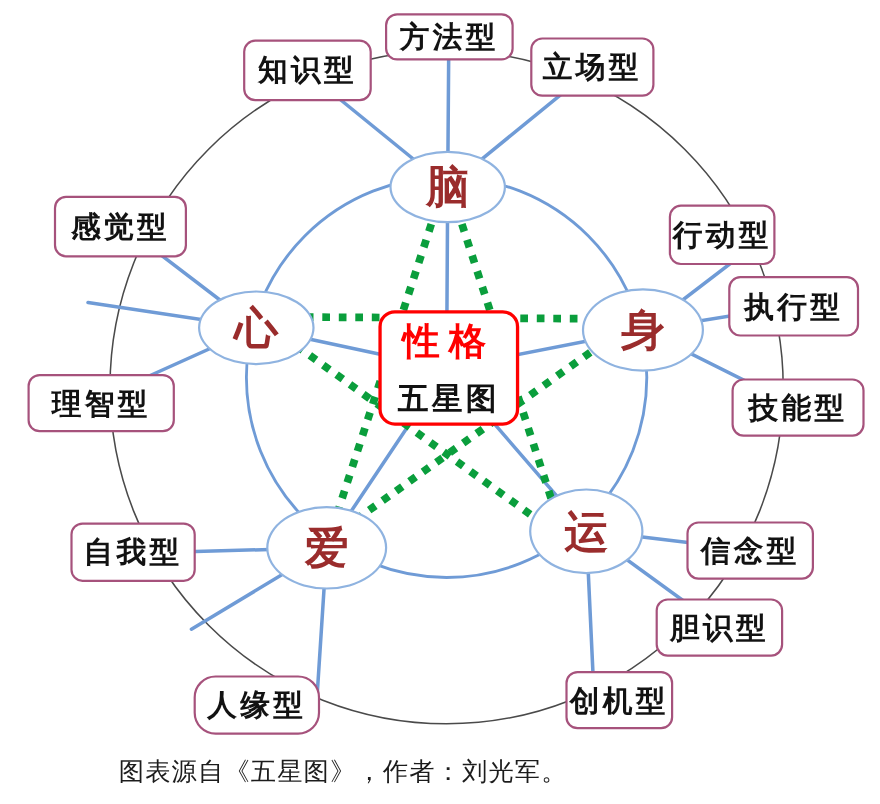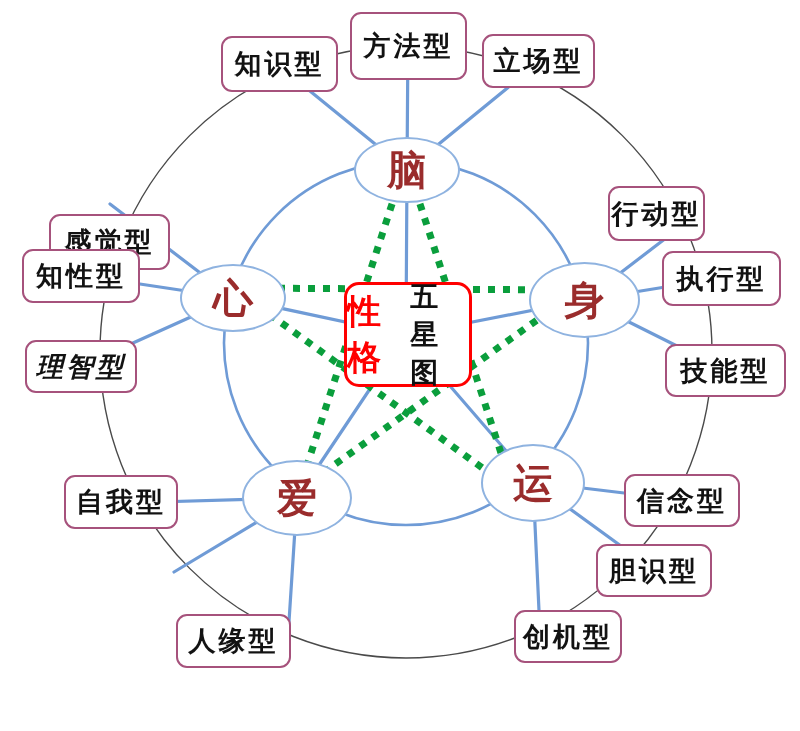--- a/index.html
+++ b/index.html
@@ -18,21 +18,21 @@
   .node{
     position:absolute;z-index:2;background:#ffffff;
     border:2.5px solid #8fb3e0;border-radius:50%;
     display:flex;align-items:center;justify-content:center;
     font-size:40px;font-weight:700;color:#9a2c2c;
     box-sizing:border-box;
   }
   .centerbox{
     position:absolute;z-index:3;background:#ffffff;
     border:3px solid #ff0000;border-radius:15px;
-    display:flex;flex-direction:row;align-items:center;justify-content:center;
+    display:flex;flex-direction:column;align-items:center;justify-content:center;
     box-sizing:border-box;gap:10px;
   }
   .centerbox .t1{font-size:34px;font-weight:700;color:#ff0000;letter-spacing:8px;}
   .centerbox .t2{font-size:28px;font-weight:600;color:#111111;letter-spacing:3px;}
   .caption{
     position:absolute;z-index:2;left:108px;top:686px;
     font-size:23px;color:#1c1c1c;letter-spacing:1px;
     font-family:"Liberation Serif","DejaVu Serif",serif;
   }
 </style>
@@ -84,31 +84,31 @@
   <div class="node" style="left:529px;top:262px;width:111px;height:76px;">身</div>
   <div class="node" style="left:242px;top:460px;width:110px;height:76px;">爱</div>
   <div class="node" style="left:481px;top:444px;width:104px;height:78px;">运</div>
 
   <div class="centerbox" style="left:344px;top:282px;width:128px;height:105px;">
     <div class="t1">性格</div>
     <div class="t2">五星图</div>
   </div>
 
   <div class="tbox" style="left:221px;top:36px;width:117px;height:56px;">知识型</div>
-  <div class="tbox" style="left:350px;top:12px;width:117px;height:68px;">方法型</div>
+  <div class="tbox" style="left:350px;top:12px;width:117px;height:43px;">方法型</div>
   <div class="tbox" style="left:482px;top:34px;width:113px;height:54px;">立场型</div>
 
-  <div class="tbox" style="left:49px;top:178px;width:121px;height:56px;margin-top:36px;">感觉型</div>
-  <div class="tbox" style="left:22px;top:249px;width:118px;height:54px;">知性型</div>
-  <div class="tbox" style="left:25px;top:340px;width:112px;height:53px;font-style:italic;">理智型</div>
+  <div class="tbox" style="left:49px;top:178px;width:121px;height:56px;">感觉型</div>
+  <div class="tbox" style="left:25px;top:340px;width:134px;height:53px;">理智型</div>
 
   <div class="tbox" style="left:608px;top:186px;width:97px;height:55px;">行动型</div>
   <div class="tbox" style="left:662px;top:251px;width:119px;height:55px;text-align:center;">执行型</div>
   <div class="tbox" style="left:665px;top:344px;width:121px;height:53px;">技能型</div>
 
   <div class="tbox" style="left:64px;top:475px;width:114px;height:54px;">自我型</div>
-  <div class="tbox" style="left:176px;top:614px;width:115px;height:54px;">人缘型</div>
+  <div class="tbox" style="left:176px;top:614px;width:115px;height:54px;border-radius:20px;">人缘型</div>
 
   <div class="tbox" style="left:624px;top:474px;width:116px;height:53px;">信念型</div>
   <div class="tbox" style="left:596px;top:544px;width:116px;height:53px;">胆识型</div>
-  <div class="tbox" style="left:514px;top:610px;width:108px;height:53px;">创机型</div>
+  <div class="tbox" style="left:514px;top:610px;width:98px;height:53px;">创机型</div>
 
+  <div class="caption">图表源自《五星图》，作者：刘光军。</div>
 </div>
 
 </body></html>

